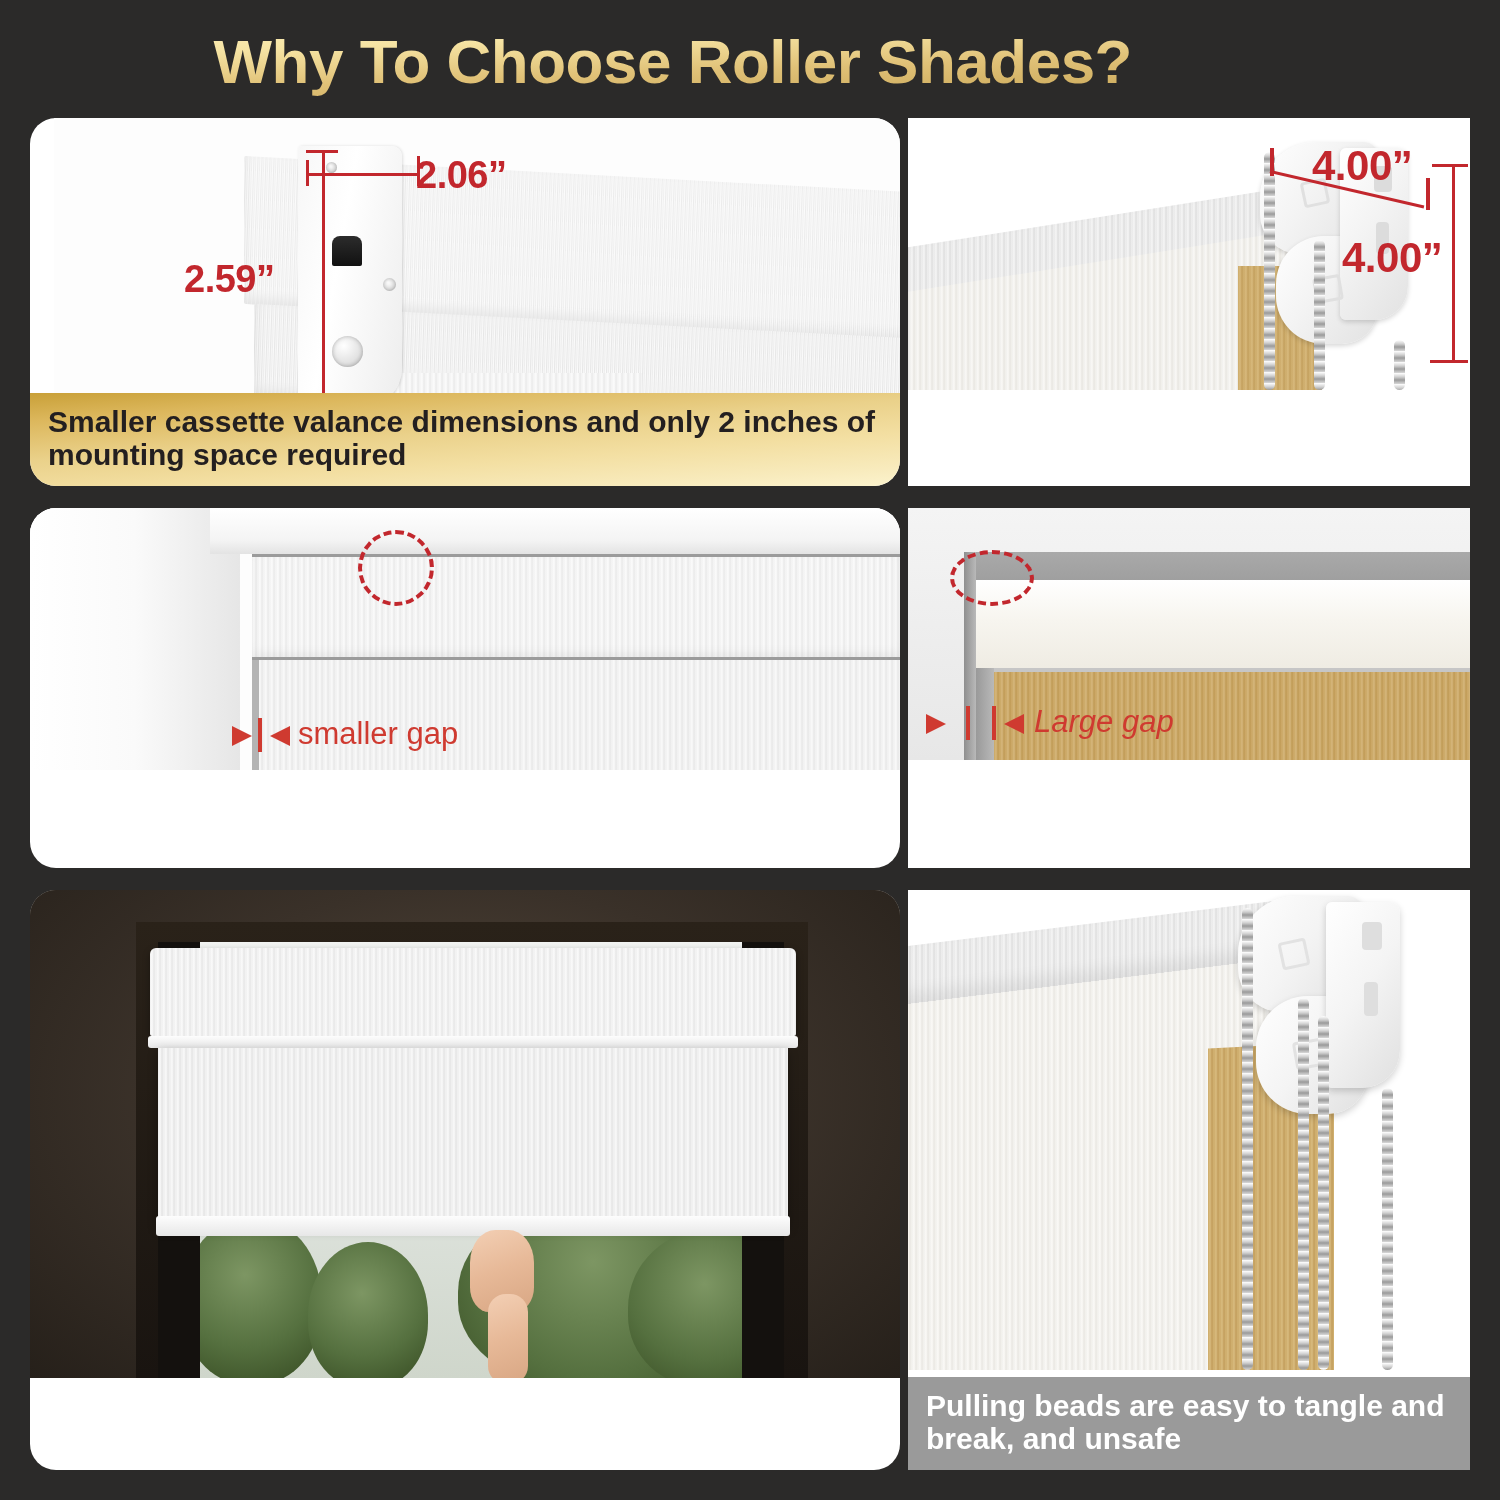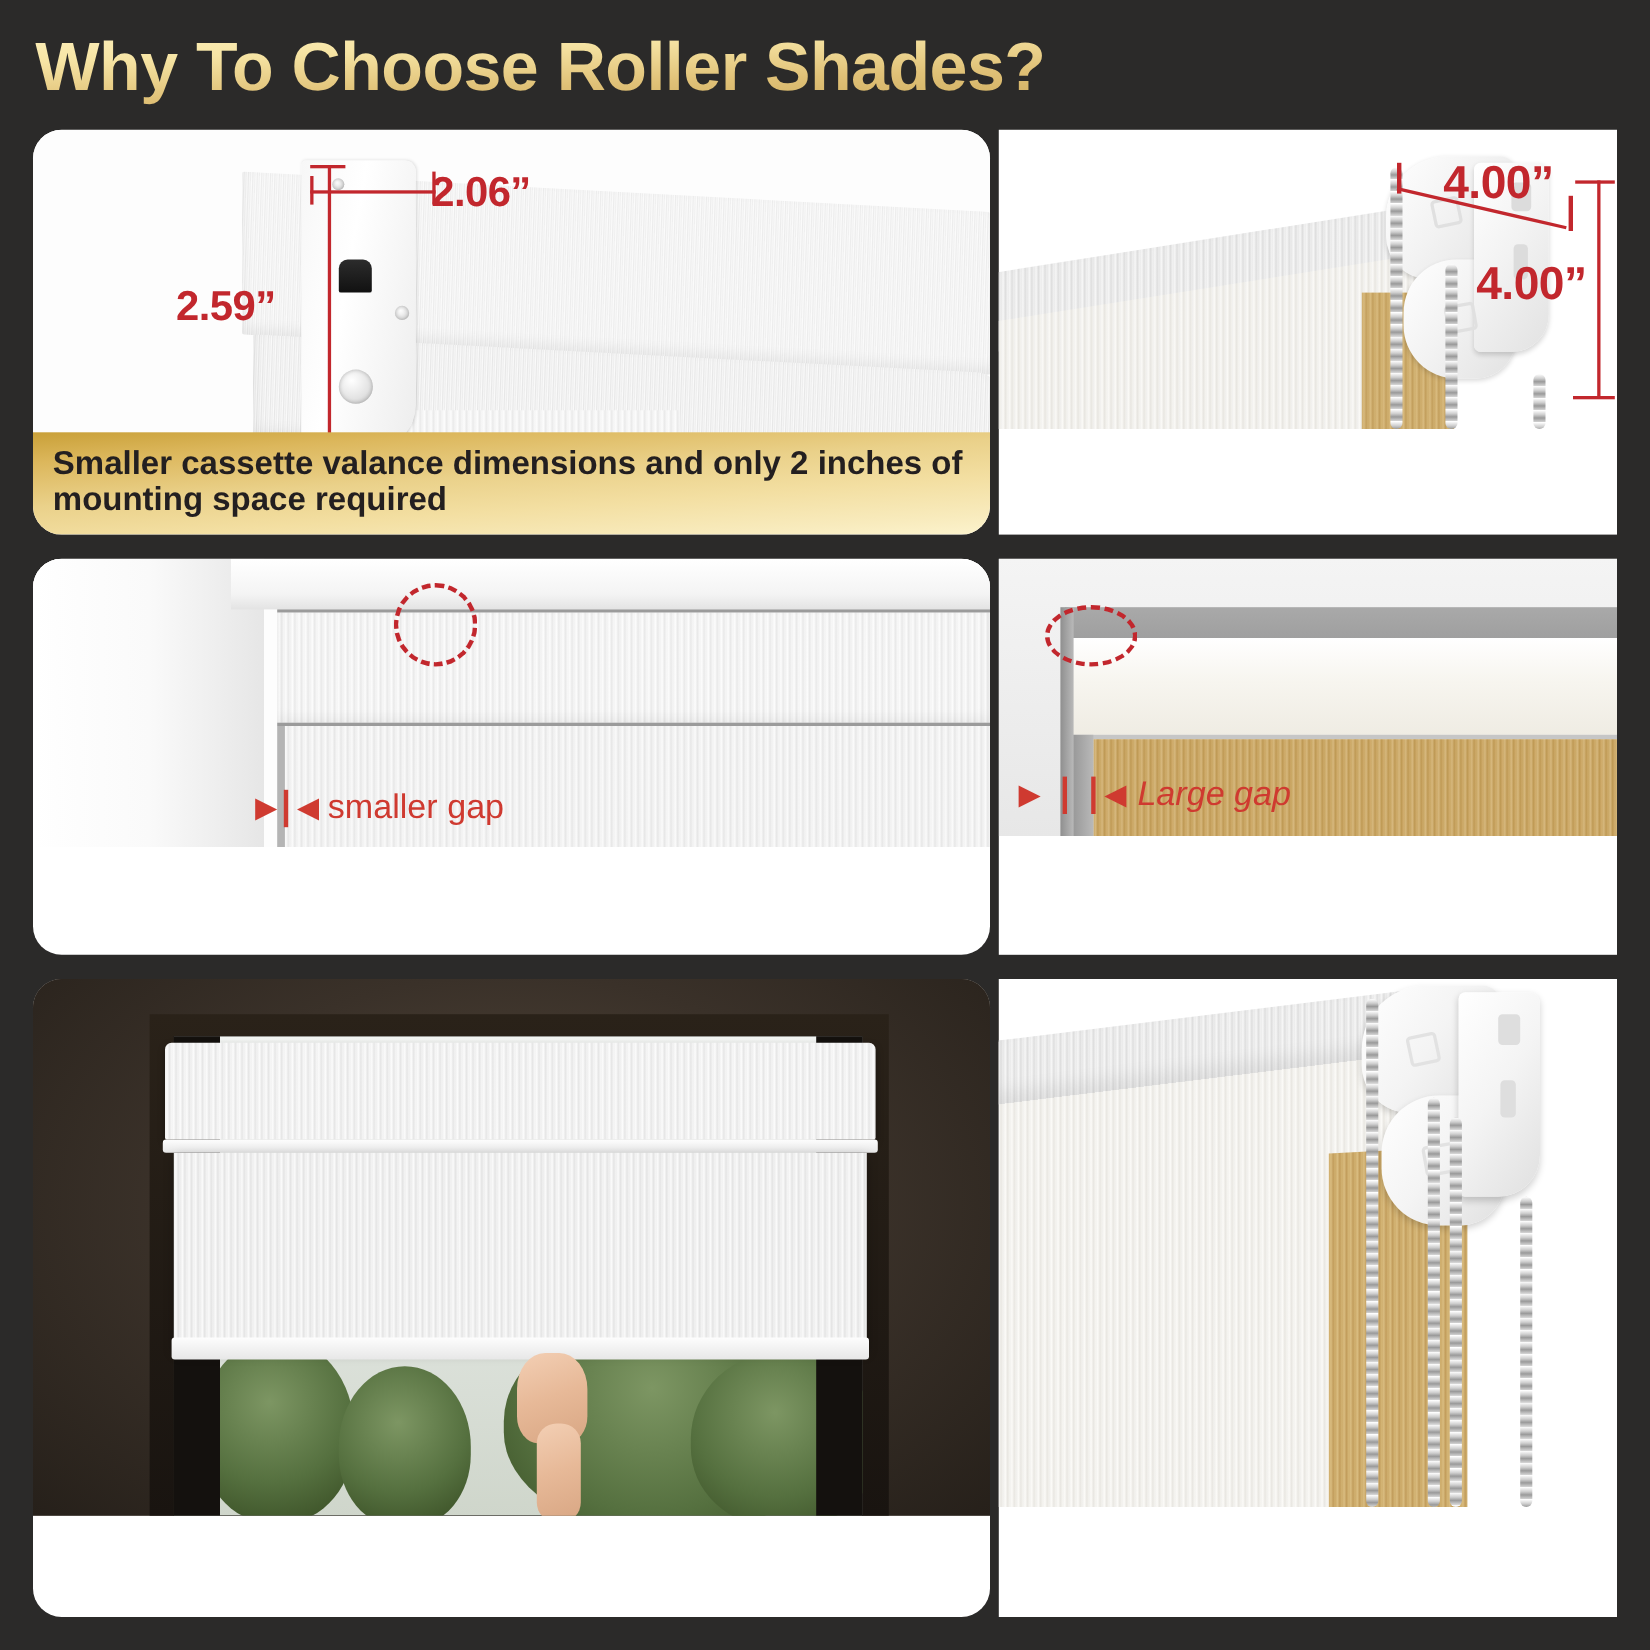--- a/index.html
+++ b/index.html
@@ -30,20 +30,21 @@
     font-weight: bold;
     letter-spacing: -0.5px;
     line-height: 72px;
     white-space: nowrap;
     background: linear-gradient(178deg, #fdf0bd 0%, #f6e4a4 28%, #e0c177 62%, #c9a758 100%);
     -webkit-background-clip: text;
     background-clip: text;
     color: transparent;
     -webkit-text-fill-color: transparent;
     text-shadow: none;
+    text-align: right;
   }
 
   
   .panel {
     position: absolute;
     overflow: hidden;
     background: #ffffff;
   }
   .panel.left  { border-radius: 26px; }
   .panel.right { border-radius: 0; }
@@ -281,21 +282,21 @@
   }
 </style>
 </head>
 <body>
 
 <div id="page">
 
   <h1 id="title">Why To Choose Roller Shades?</h1>
 
   <div class="panel left" style="left:30px; top:118px; width:870px; height:368px;">
-    <div class="photo" style="height:285px;">
+    <div class="photo" style="height:285px;margin-left:24px;">
       <div class="p1bg"></div>
 
       <div class="p1-beam" style="left:190px; top:38px; width:690px; height:148px; transform:skewY(3.1deg); transform-origin:left top;"></div>
 
       <div class="p1-roll" style="left:200px; top:186px; width:680px; height:96px; transform:skewY(3.0deg); transform-origin:left top;"></div>
 
       <div class="p1-fabric" style="left:258px; top:255px; width:330px; height:34px;"></div>
 
       <div class="p1-endcap" style="left:244px; top:28px; width:104px; height:262px;"></div>
       <div class="p1-slot" style="left:278px; top:118px; width:30px; height:30px;"></div>
@@ -443,15 +444,16 @@
       <div style="position:absolute; left:456px; top:92px; width:14px; height:34px; background:#dedede; border-radius:4px;"></div>
       <div style="position:absolute; left:372px; top:50px; width:28px; height:28px; border:3px solid #e2e2e2; border-radius:4px; transform:rotate(-12deg);"></div>
       <div style="position:absolute; left:386px; top:150px; width:30px; height:28px; border:3px solid #e2e2e2; border-radius:4px; transform:rotate(-10deg);"></div>
 
       <div class="chain" style="left:334px; top:18px; height:462px;"></div>
       <div class="chain" style="left:390px; top:108px; height:372px;"></div>
       <div class="chain" style="left:410px; top:126px; height:354px;"></div>
       <div class="chain" style="left:474px; top:198px; height:282px;"></div>
     </div>
 
+    <div class="caption gray">Pulling beads are easy to tangle and break, and unsafe</div>
   </div>
 
 </div>
 
 </body></html>

